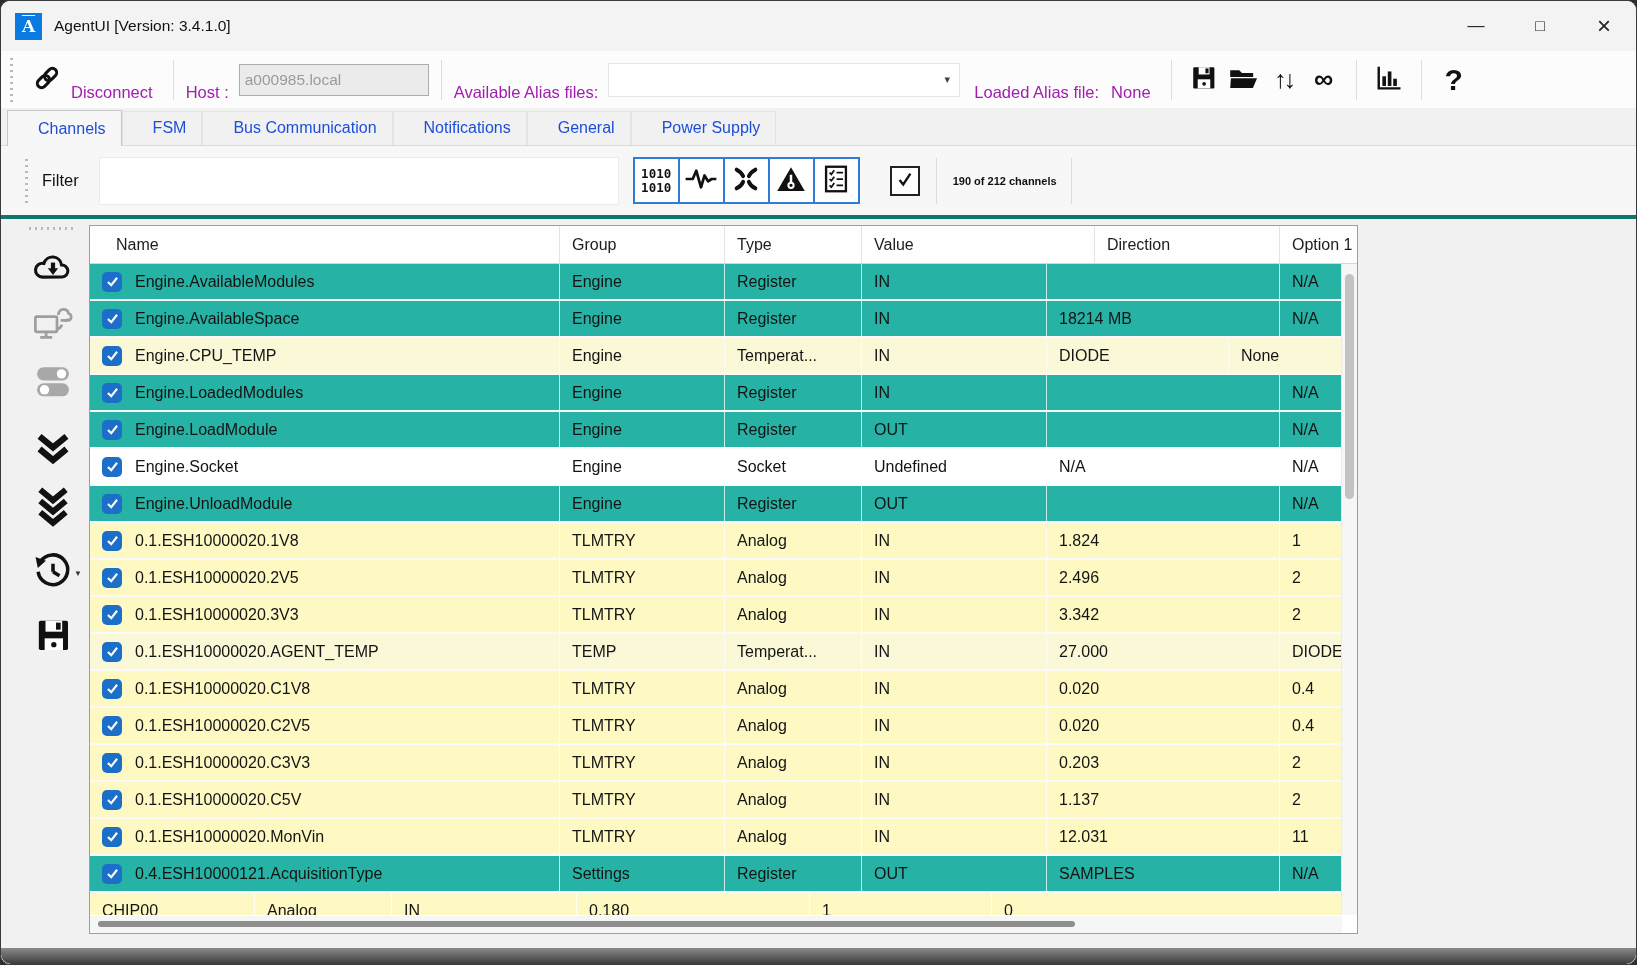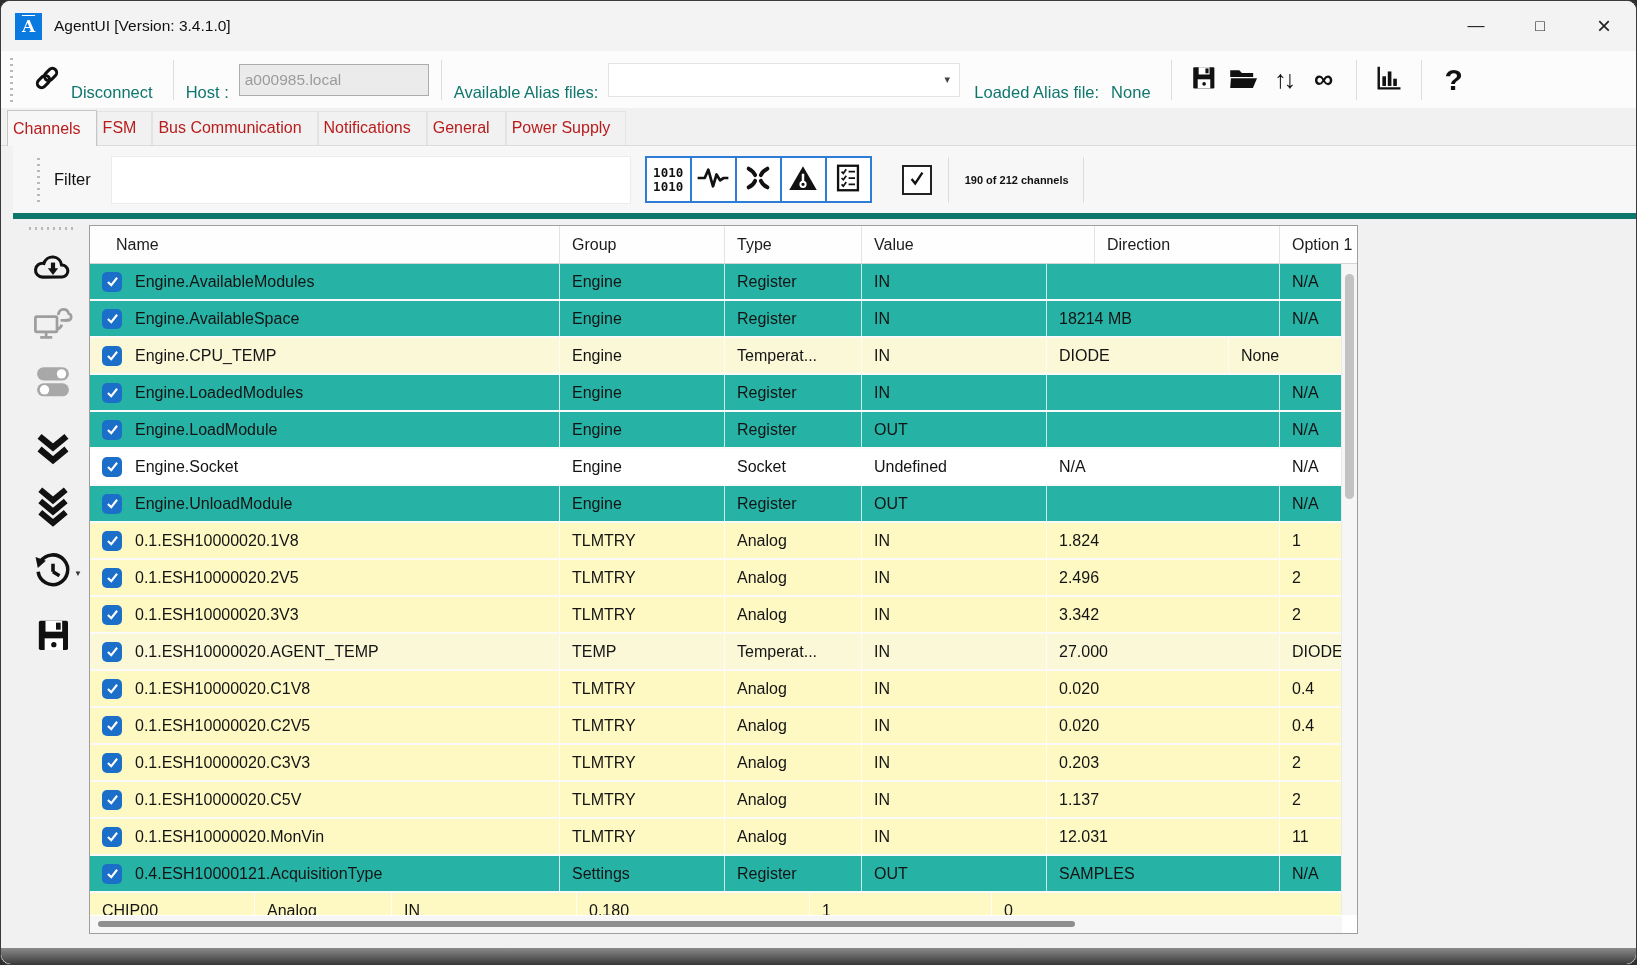--- a/index.html
+++ b/index.html
@@ -11,36 +11,36 @@
             font-family:"DejaVu Serif",serif;font-weight:bold;font-size:17px;text-decoration:overline;}
   .app-title{margin-left:12px;font-size:15.5px;color:#111;}
   .win-controls{margin-left:auto;display:flex;height:100%;}
   .wbtn{width:64px;height:100%;display:flex;align-items:center;justify-content:center;font-size:17px;color:#222;}
   .wbtn.close span{font-size:24px;}
   .wbtn.max span{font-size:14px;}
   
   .toolbar{position:absolute;left:0;top:50px;right:0;height:57px;background:#FCFCFC;display:flex;align-items:center;border-bottom:1px solid #ECECEC;}
   .vgrip{width:3px;height:44px;margin-left:9px;background:repeating-linear-gradient(#B9B9B9 0 2px,transparent 2px 6px);}
   .tb-sep{width:1px;height:40px;background:#DDD;margin:0 12px;}
-  .tb-label{font-size:16.5px;color:#0f766e;white-space:nowrap;margin-top:25px;}
+  .tb-label{font-size:16.5px;color:#a21caf;white-space:nowrap;margin-top:25px;}
   .tb-btn{display:flex;align-items:center;gap:8px;padding:4px 8px;border-radius:3px;}
   .host-input{width:190px;height:32px;background:#EBEBEB;border:1px solid #ADADAD;color:#9B9B9B;font-size:15.5px;
               padding:0 5px;font-family:"Liberation Sans",sans-serif;box-sizing:border-box;}
   .combo{width:352px;height:34px;background:#fff;border:1px solid #E4E4E4;display:flex;align-items:center;box-sizing:border-box;margin-left:10px;}
   .combo .val{flex:1;font-size:15px;color:#111;padding-left:8px;}
   .combo .caret{width:24px;text-align:center;color:#444;font-size:11px;}
   .icon-btn{width:40px;height:44px;display:flex;align-items:center;justify-content:center;}
   .glyph-lg{font-size:27px;color:#111;font-weight:bold;line-height:1;}
   .glyph-ud{font-size:25px;color:#111;font-weight:bold;letter-spacing:-3px;line-height:1;}
   
   .tabbar{position:absolute;left:0;top:107px;right:0;height:38px;background:#F1F1F1;display:flex;align-items:flex-end;padding-left:6px;border-bottom:1px solid #DBDBDB;box-sizing:border-box;}
-  .tab{font-size:16px;color:#b91c1c;padding:7px 15px 8px 5px;border:1px solid #E3E3E3;border-bottom:none;background:#F1F1F1;white-space:nowrap;}
+  .tab{font-size:16px;color:#1d4ed8;padding:7px 15px 8px 30px;border:1px solid #E3E3E3;border-bottom:none;background:#F1F1F1;white-space:nowrap;}
   .tab.active{background:#F7F7F7;border:1px solid #C6C6C6;border-bottom:none;padding-top:9px;margin-bottom:-1px;position:relative;z-index:2;}
   
-  .filterbar{position:absolute;left:0;top:145px;right:0;height:73px;background:#F7F7F7;display:flex;align-items:center;border-bottom:6px solid #0f766e;box-sizing:border-box;margin-left:12px;}
+  .filterbar{position:absolute;left:0;top:145px;right:0;height:73px;background:#F7F7F7;display:flex;align-items:center;border-bottom:4px solid #0f766e;box-sizing:border-box;}
   .filter-label{font-size:16.5px;color:#111;margin:0 20px 0 14px;}
   .filter-input{width:520px;height:48px;background:#fff;border:1px solid #ECECEC;font-size:16px;padding:0 10px;box-sizing:border-box;font-family:"Liberation Sans",sans-serif;}
   .fbtn-group{display:flex;margin-left:14px;}
   .fbtn{width:47px;height:47px;background:#fff;border:2px solid #2E7CD6;display:flex;align-items:center;justify-content:center;margin-right:-2px;box-sizing:border-box;}
   .digital{font-family:"DejaVu Sans Mono",monospace;font-weight:bold;font-size:12.5px;line-height:1.05;white-space:pre-line;color:#111;text-align:center;}
   .fcheck{width:26px;height:26px;border:2px solid #222;background:#fff;margin-left:32px;display:flex;align-items:center;justify-content:center;}
   .f-sep{width:1px;height:46px;background:#DCDCDC;margin:0 16px;}
   .count-text{font-size:11px;color:#111;white-space:nowrap;padding-right:14px;font-weight:bold;}
   
   .sidebar{position:absolute;left:24px;top:226px;width:56px;display:flex;flex-direction:column;align-items:center;}

